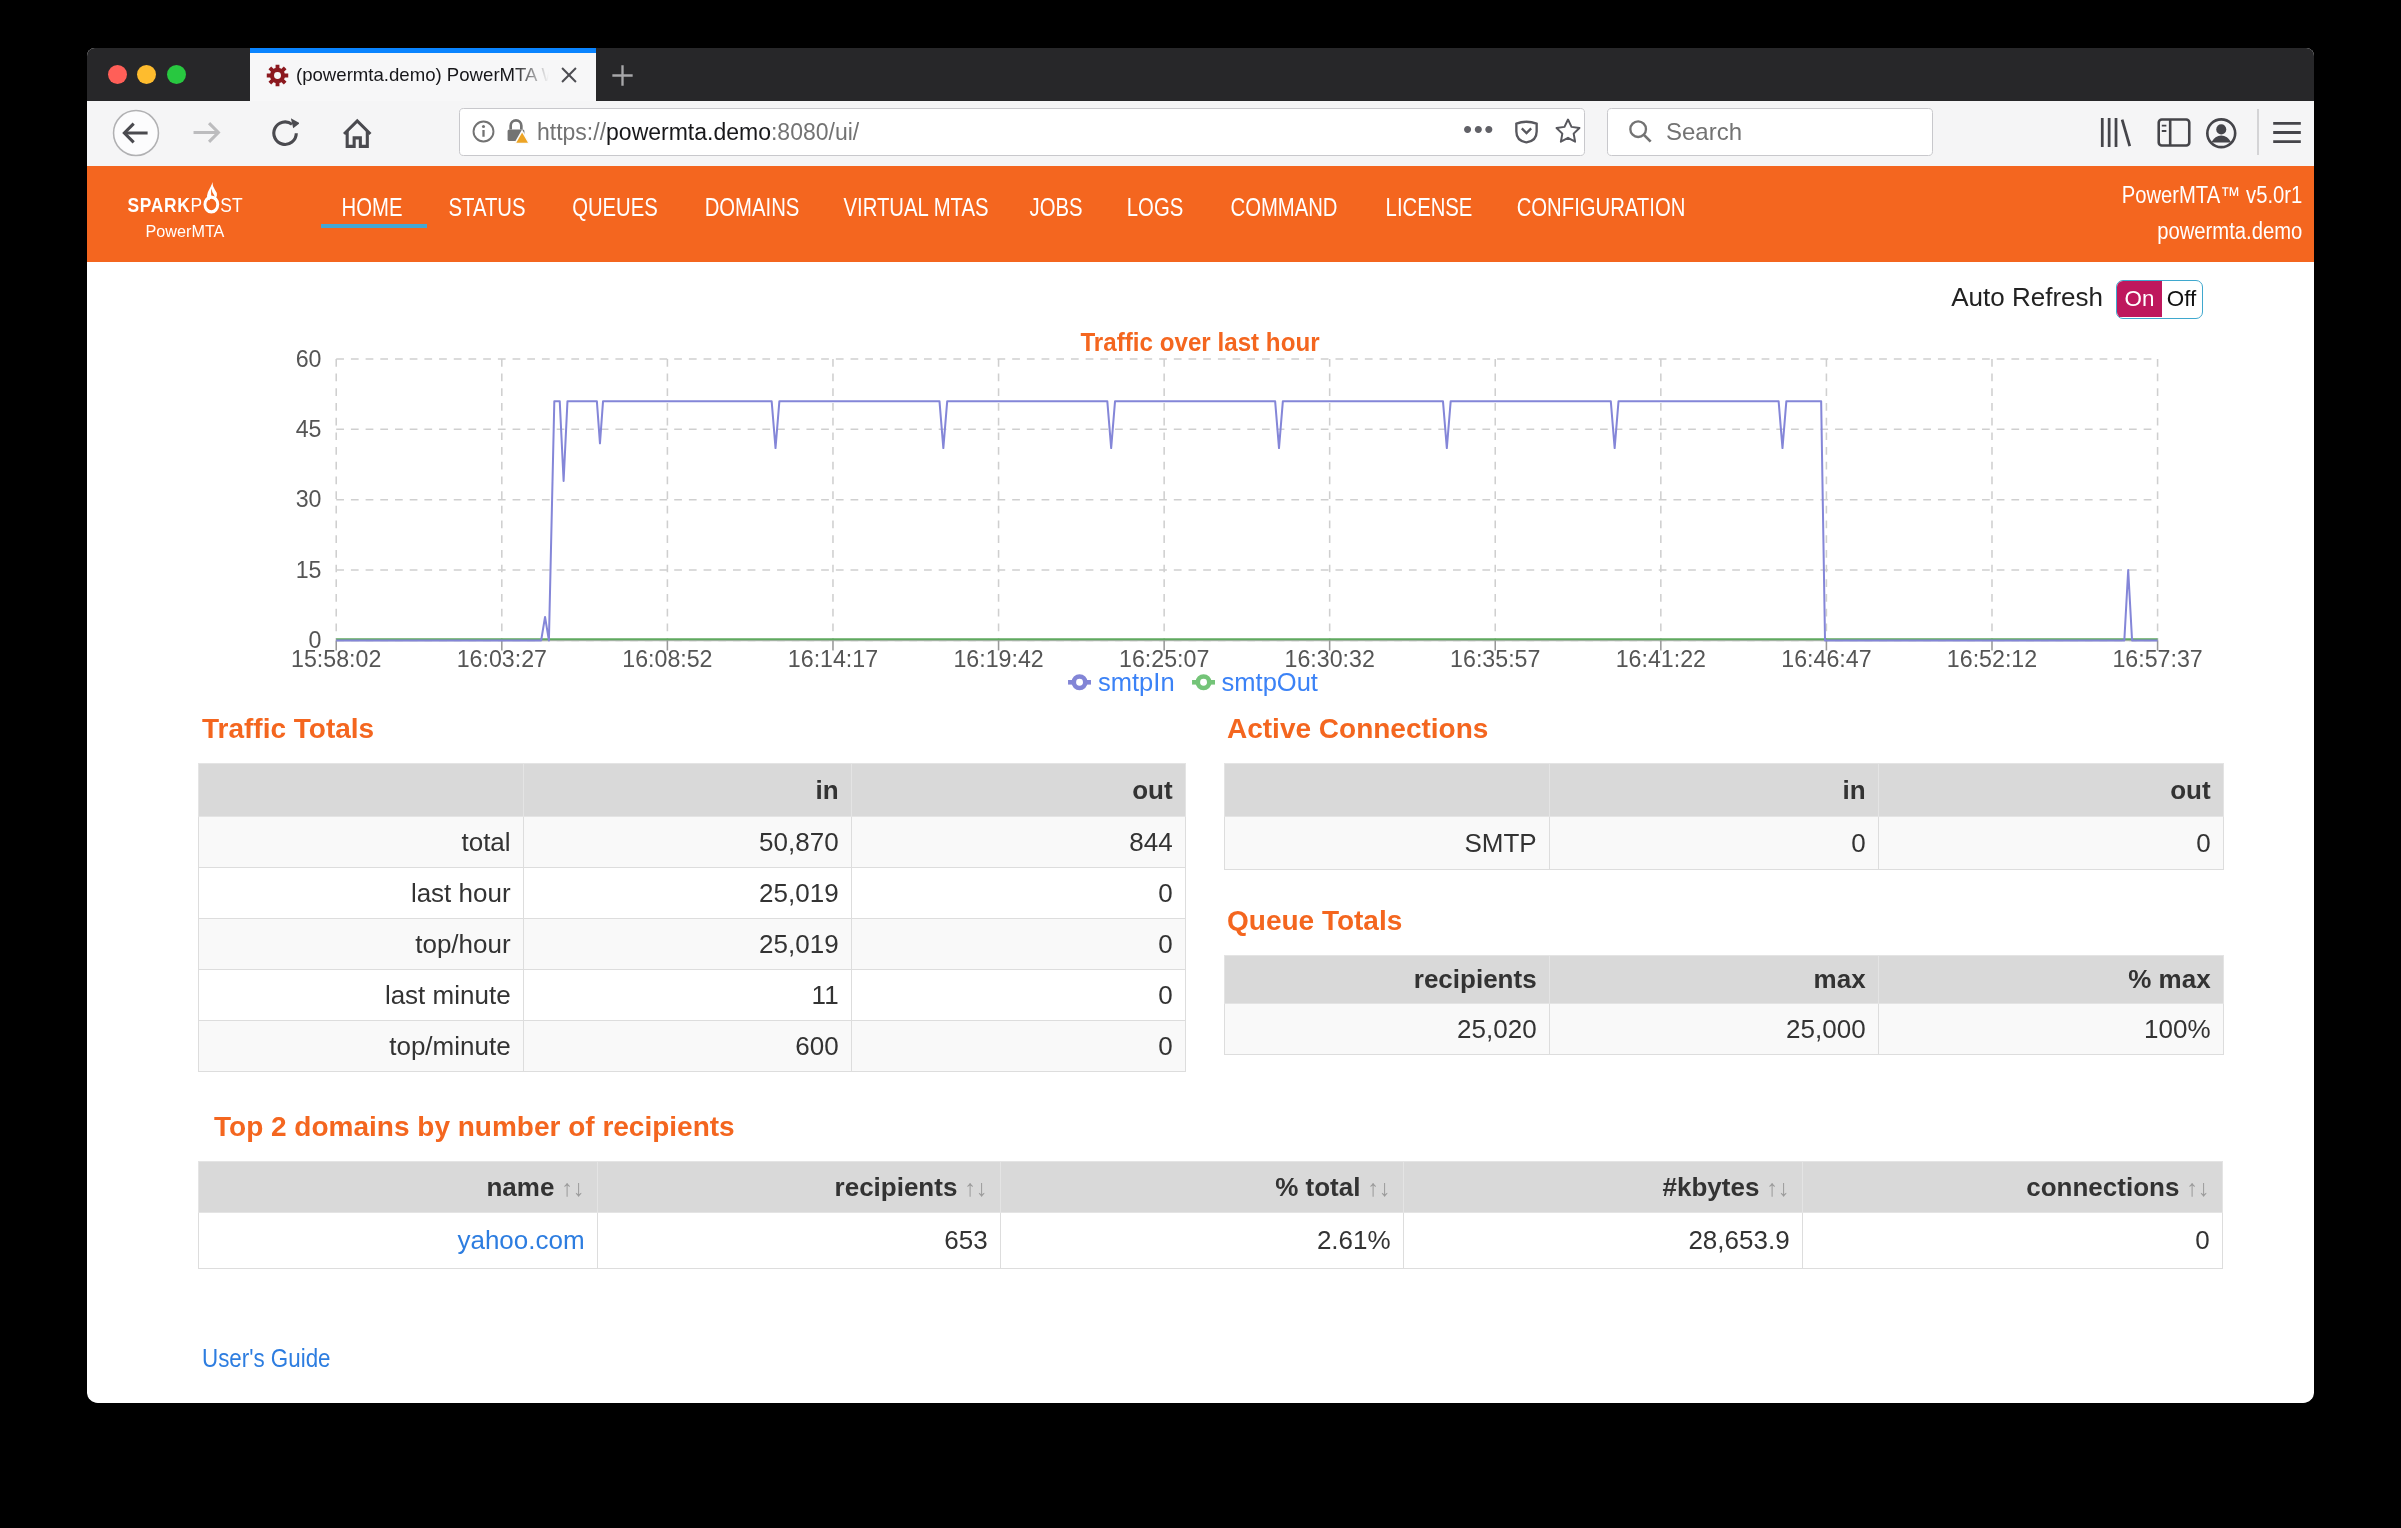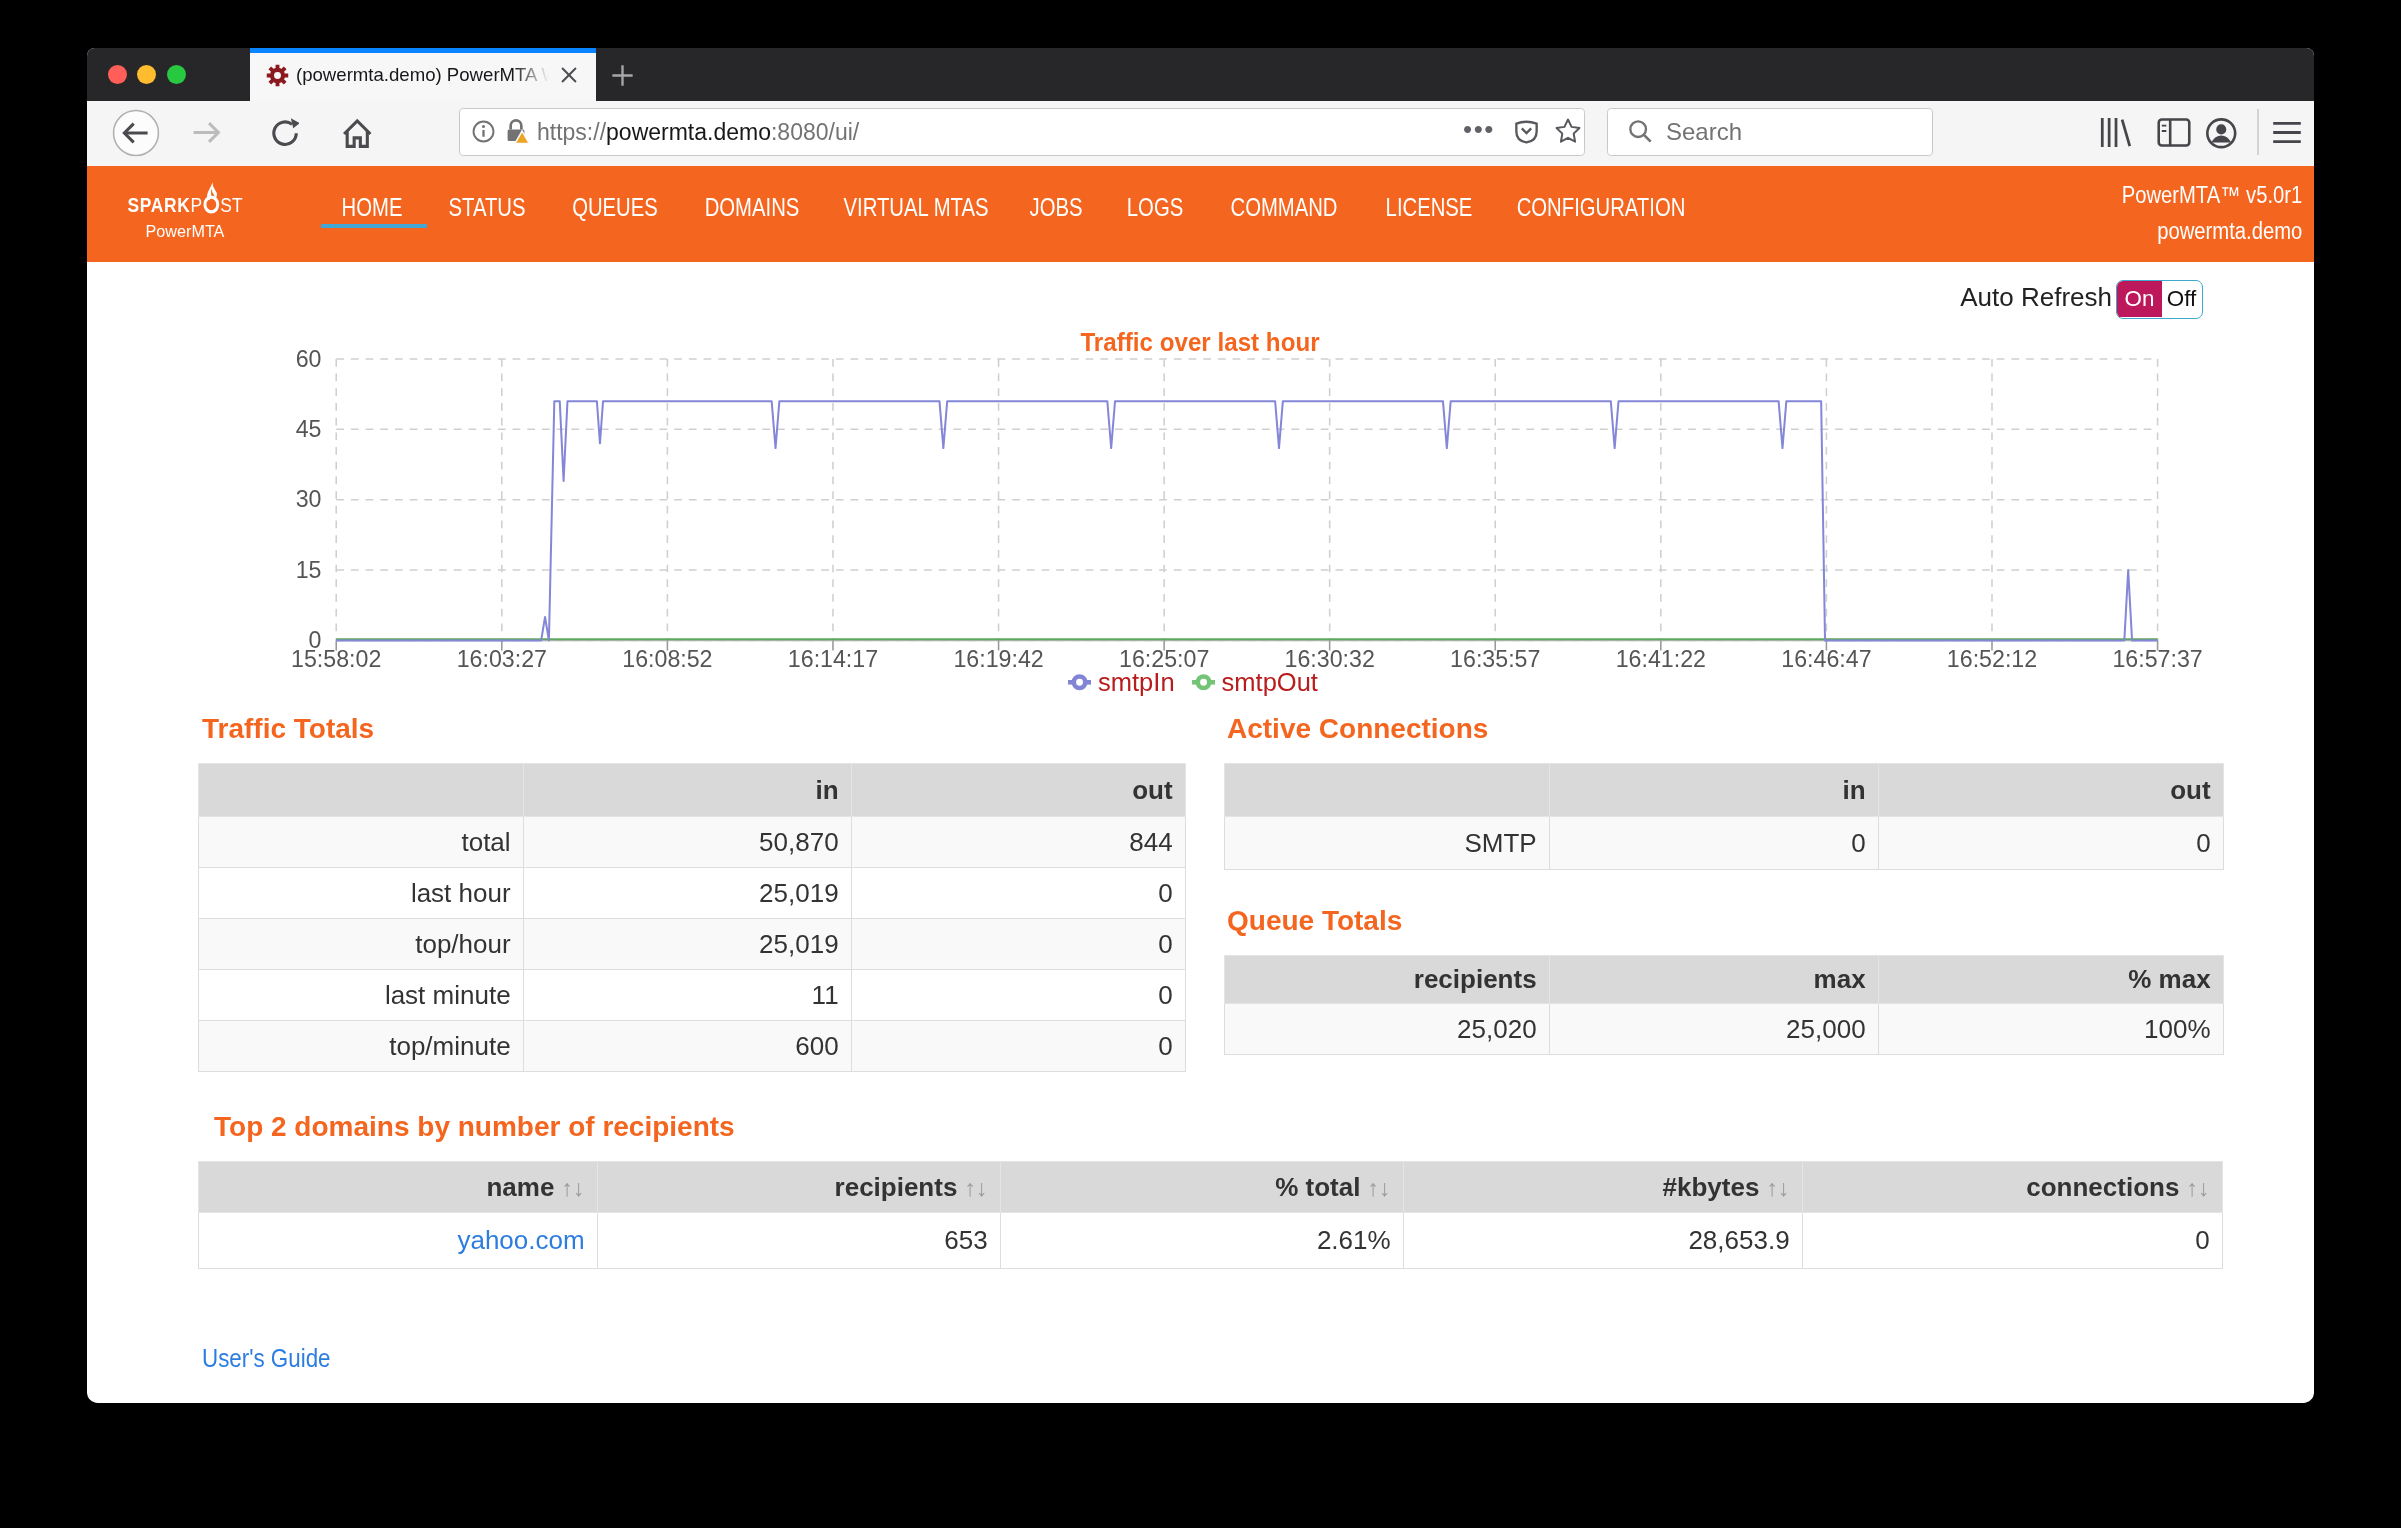--- a/index.html
+++ b/index.html
@@ -22,26 +22,26 @@
 #orange { position:absolute; left:0; top:118px; width:100%; height:96px; background:#f4661f; }
 #logo { position:absolute; left:0px; top:0px; width:196px; text-align:center; color:#fff; }
 #logo .l1 { position:absolute; left:50%; top:28px; transform:translateX(-50%) scaleX(0.87); font-size:20px; white-space:nowrap; }
 .oflame { display:inline-block; position:relative; width:21px; height:15.5px; }
 .oflame svg { position:absolute; left:0; top:-14.7px; overflow:visible; }
 #logo .l1 b { letter-spacing:0.8px; }
 #logo .l2 { position:absolute; left:0; top:56px; width:100%; font-size:16.2px; }
 .menuitem { position:absolute; top:0; height:96px; line-height:83px; font-size:26px; color:#fff; white-space:nowrap; transform:translateX(-50%) scaleX(0.78); }
 #homeline { position:absolute; left:234px; top:58px; width:106px; height:3.9px; background:#43a7d5; }
 #hdr-right { position:absolute; right:11.6px; top:10.8px; text-align:right; color:#fff; font-size:23px; line-height:36px; transform:scaleX(0.88); transform-origin:100% 50%; }
-#autolabel { position:absolute; right:202px; top:234px; font-size:26px; color:#222; }
+#autolabel { position:absolute; right:211px; top:234px; font-size:26px; color:#222; }
 #toggle { position:absolute; right:111px; top:232px; width:87px; height:39px; border:1.5px solid #3fa8ce; border-radius:7px; overflow:hidden; background:#fff; }
 #toggle .on { position:absolute; left:0; top:0; width:45px; height:36px; background:#be185d; color:#fff; font-size:22.4px; text-align:center; line-height:36px; }
 #toggle .off { position:absolute; left:45px; top:0; width:39px; height:36px; color:#111; font-size:22.4px; text-align:center; line-height:36px; }
 #charttitle { position:absolute; left:1113px; top:279px; transform:translateX(-50%) scaleX(0.93); font-size:26px; font-weight:bold; color:#f4661f; white-space:nowrap; }
-#legend { position:absolute; left:1106px; top:620px; transform:translateX(-50%); display:flex; align-items:center; font-size:25.5px; color:#b91c1c; white-space:nowrap; }
+#legend { position:absolute; left:1106px; top:620px; transform:translateX(-50%); display:flex; align-items:center; font-size:25.5px; color:#3b82f6; white-space:nowrap; }
 
 .h2 { position:absolute; font-size:28px; font-weight:bold; color:#f4661f; white-space:nowrap; }
 table { border-collapse:collapse; table-layout:fixed; position:absolute; font-family:"Liberation Sans", sans-serif; }
 td, th { border:1.5px solid #ddd; font-size:26px; color:#333; text-align:right; padding:0 12.4px; overflow:hidden; white-space:nowrap; }
 th { background:#d9d9d9; font-weight:bold; border-color:#e4e4e4; }
 tr.odd td { background:#f9f9f9; }
 a { color:#2d7de0; text-decoration:none; }
 .arr { color:#9b9b9b; font-weight:normal; font-size:23px; }
 </style>
 </head>

